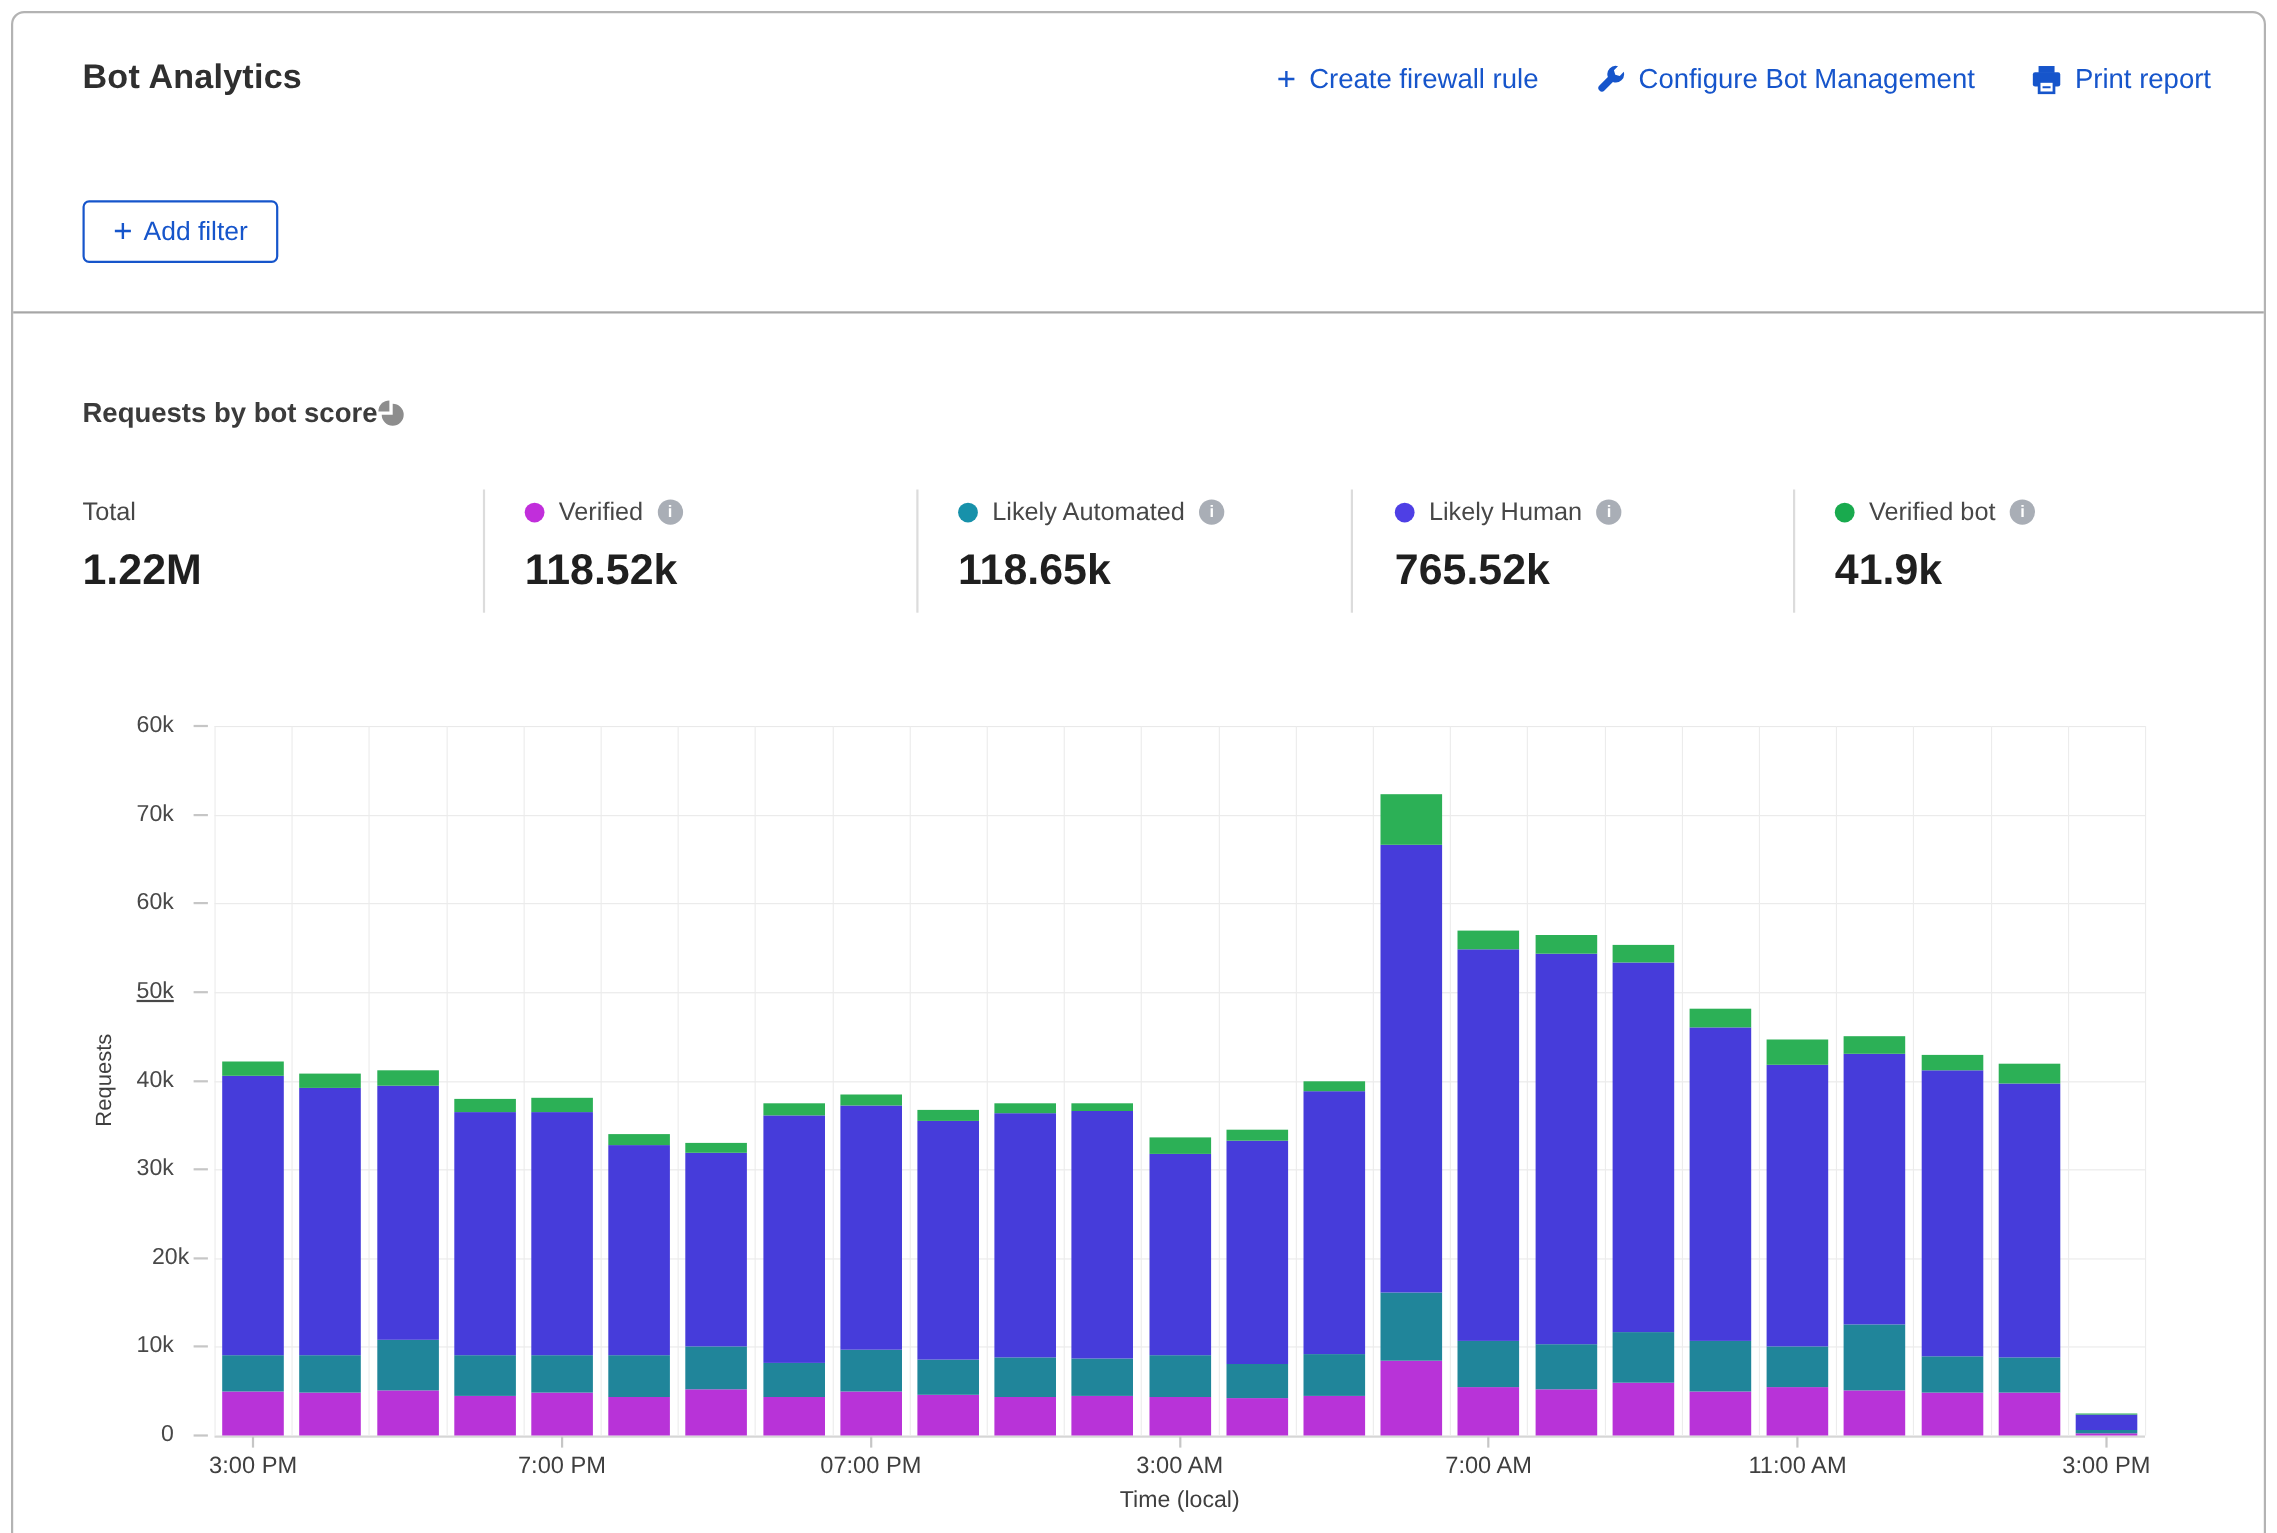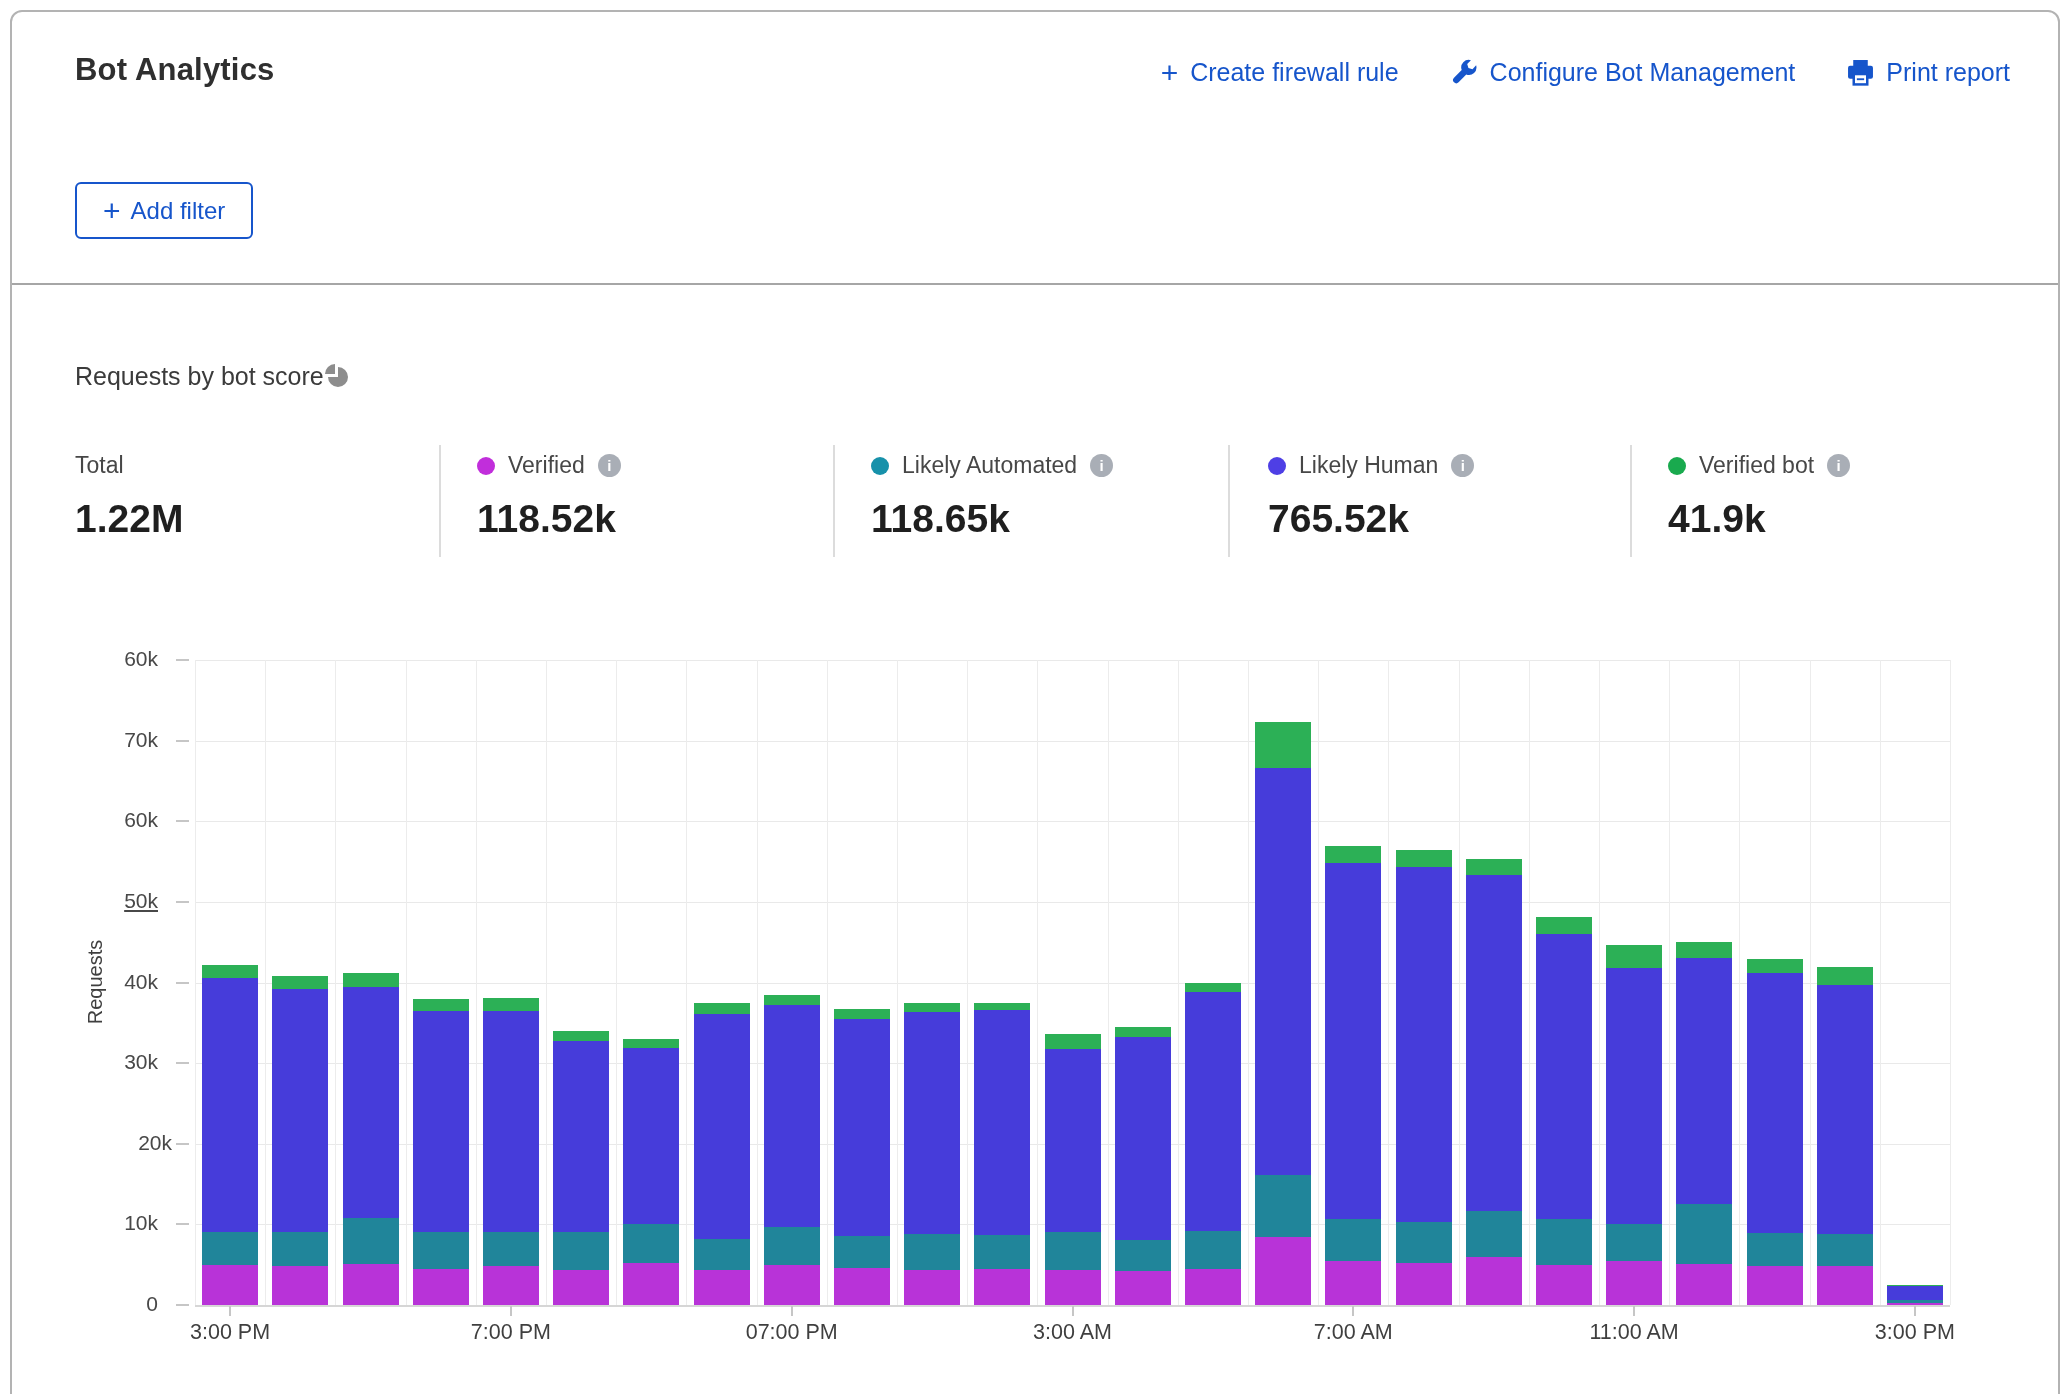--- a/index.html
+++ b/index.html
@@ -7,21 +7,21 @@
   #page{position:relative;width:2070px;height:1394px;background:#fff;}
   #card{position:absolute;left:10px;top:10px;width:2046px;height:1620px;border:2px solid #b3b3b3;border-radius:12px;background:#fff;}
   .page-title{position:absolute;left:75px;top:52px;font-size:31px;font-weight:700;color:#2f2f2f;letter-spacing:.2px;}
   .actions{position:absolute;top:58px;right:60px;display:flex;align-items:center;gap:52px;}
   .action-link{display:flex;align-items:center;gap:12px;color:#1655cb;font-size:25px;cursor:pointer;}
   .plus-glyph{font-size:30px;font-weight:400;line-height:26px;}
   .btn-addfilter{position:absolute;left:75px;top:182px;height:57px;box-sizing:border-box;display:flex;align-items:center;gap:10px;padding:0 26px;border:2px solid #1655cb;border-radius:6px;color:#1655cb;font-size:24px;background:#fff;cursor:pointer;}
   .dropdown{position:absolute;left:1687px;top:172px;width:303px;height:68px;box-sizing:border-box;border:2px solid #8e8e8e;border-radius:12px;display:flex;align-items:center;justify-content:space-between;padding:0 26px;color:#4a4a4a;font-size:24px;background:#fff;cursor:pointer;}
   .caret{width:0;height:0;border-left:11px solid transparent;border-right:11px solid transparent;border-top:13px solid #4d4d4d;}
   .divider{position:absolute;left:12px;top:283px;width:2046px;height:2px;background:#a6a6a6;}
-  .section-title{position:absolute;left:75px;top:362px;display:flex;align-items:center;font-size:25px;font-weight:400;color:#3b3b3b;}
+  .section-title{position:absolute;left:75px;top:362px;display:flex;align-items:center;font-size:25px;font-weight:700;color:#3b3b3b;}
   .stat-label{font-size:23px;color:#474747;display:flex;align-items:center;gap:13px;}
   .stat-value{font-size:39px;font-weight:700;color:#1f1f1f;margin-top:18px;}
   .stat-block{position:absolute;top:452px;}
   .legend-dot{width:18px;height:18px;border-radius:50%;display:inline-block;}
   .info-icon{width:23px;height:23px;border-radius:50%;background:#a9aeb6;color:#fff;font-size:15px;font-weight:700;display:inline-flex;align-items:center;justify-content:center;cursor:pointer;}
   .stat-divider{position:absolute;top:445px;width:2px;height:112px;background:#dcdcdc;}
   
   #plot{position:absolute;left:195px;top:660px;width:1755px;height:645px;}
   .hgrid{position:absolute;left:0;width:100%;height:1px;background:#e9e9e9;}
   .hgrid.zero{height:2px;background:#d6d6d6;}
@@ -350,13 +350,14 @@
       <div class="xtick" style="position: absolute; left: 790.7px; top: 1306px;"></div>
       <div class="xlabel" style="position: absolute; left: 992.5px; top: 1320px;">3:00 AM</div>
       <div class="xtick" style="position: absolute; left: 1071.5px; top: 1306px;"></div>
       <div class="xlabel" style="position: absolute; left: 1273.3px; top: 1320px;">7:00 AM</div>
       <div class="xtick" style="position: absolute; left: 1352.3px; top: 1306px;"></div>
       <div class="xlabel" style="position: absolute; left: 1554.1px; top: 1320px;">11:00 AM</div>
       <div class="xtick" style="position: absolute; left: 1633.1px; top: 1306px;"></div>
       <div class="xlabel" style="position: absolute; left: 1834.9px; top: 1320px;">3:00 PM</div>
       <div class="xtick" style="position: absolute; left: 1913.9px; top: 1306px;"></div>
     </div>
+  <div class="xaxis-title">Time (local)</div>
 </div>
 
 </body></html>

